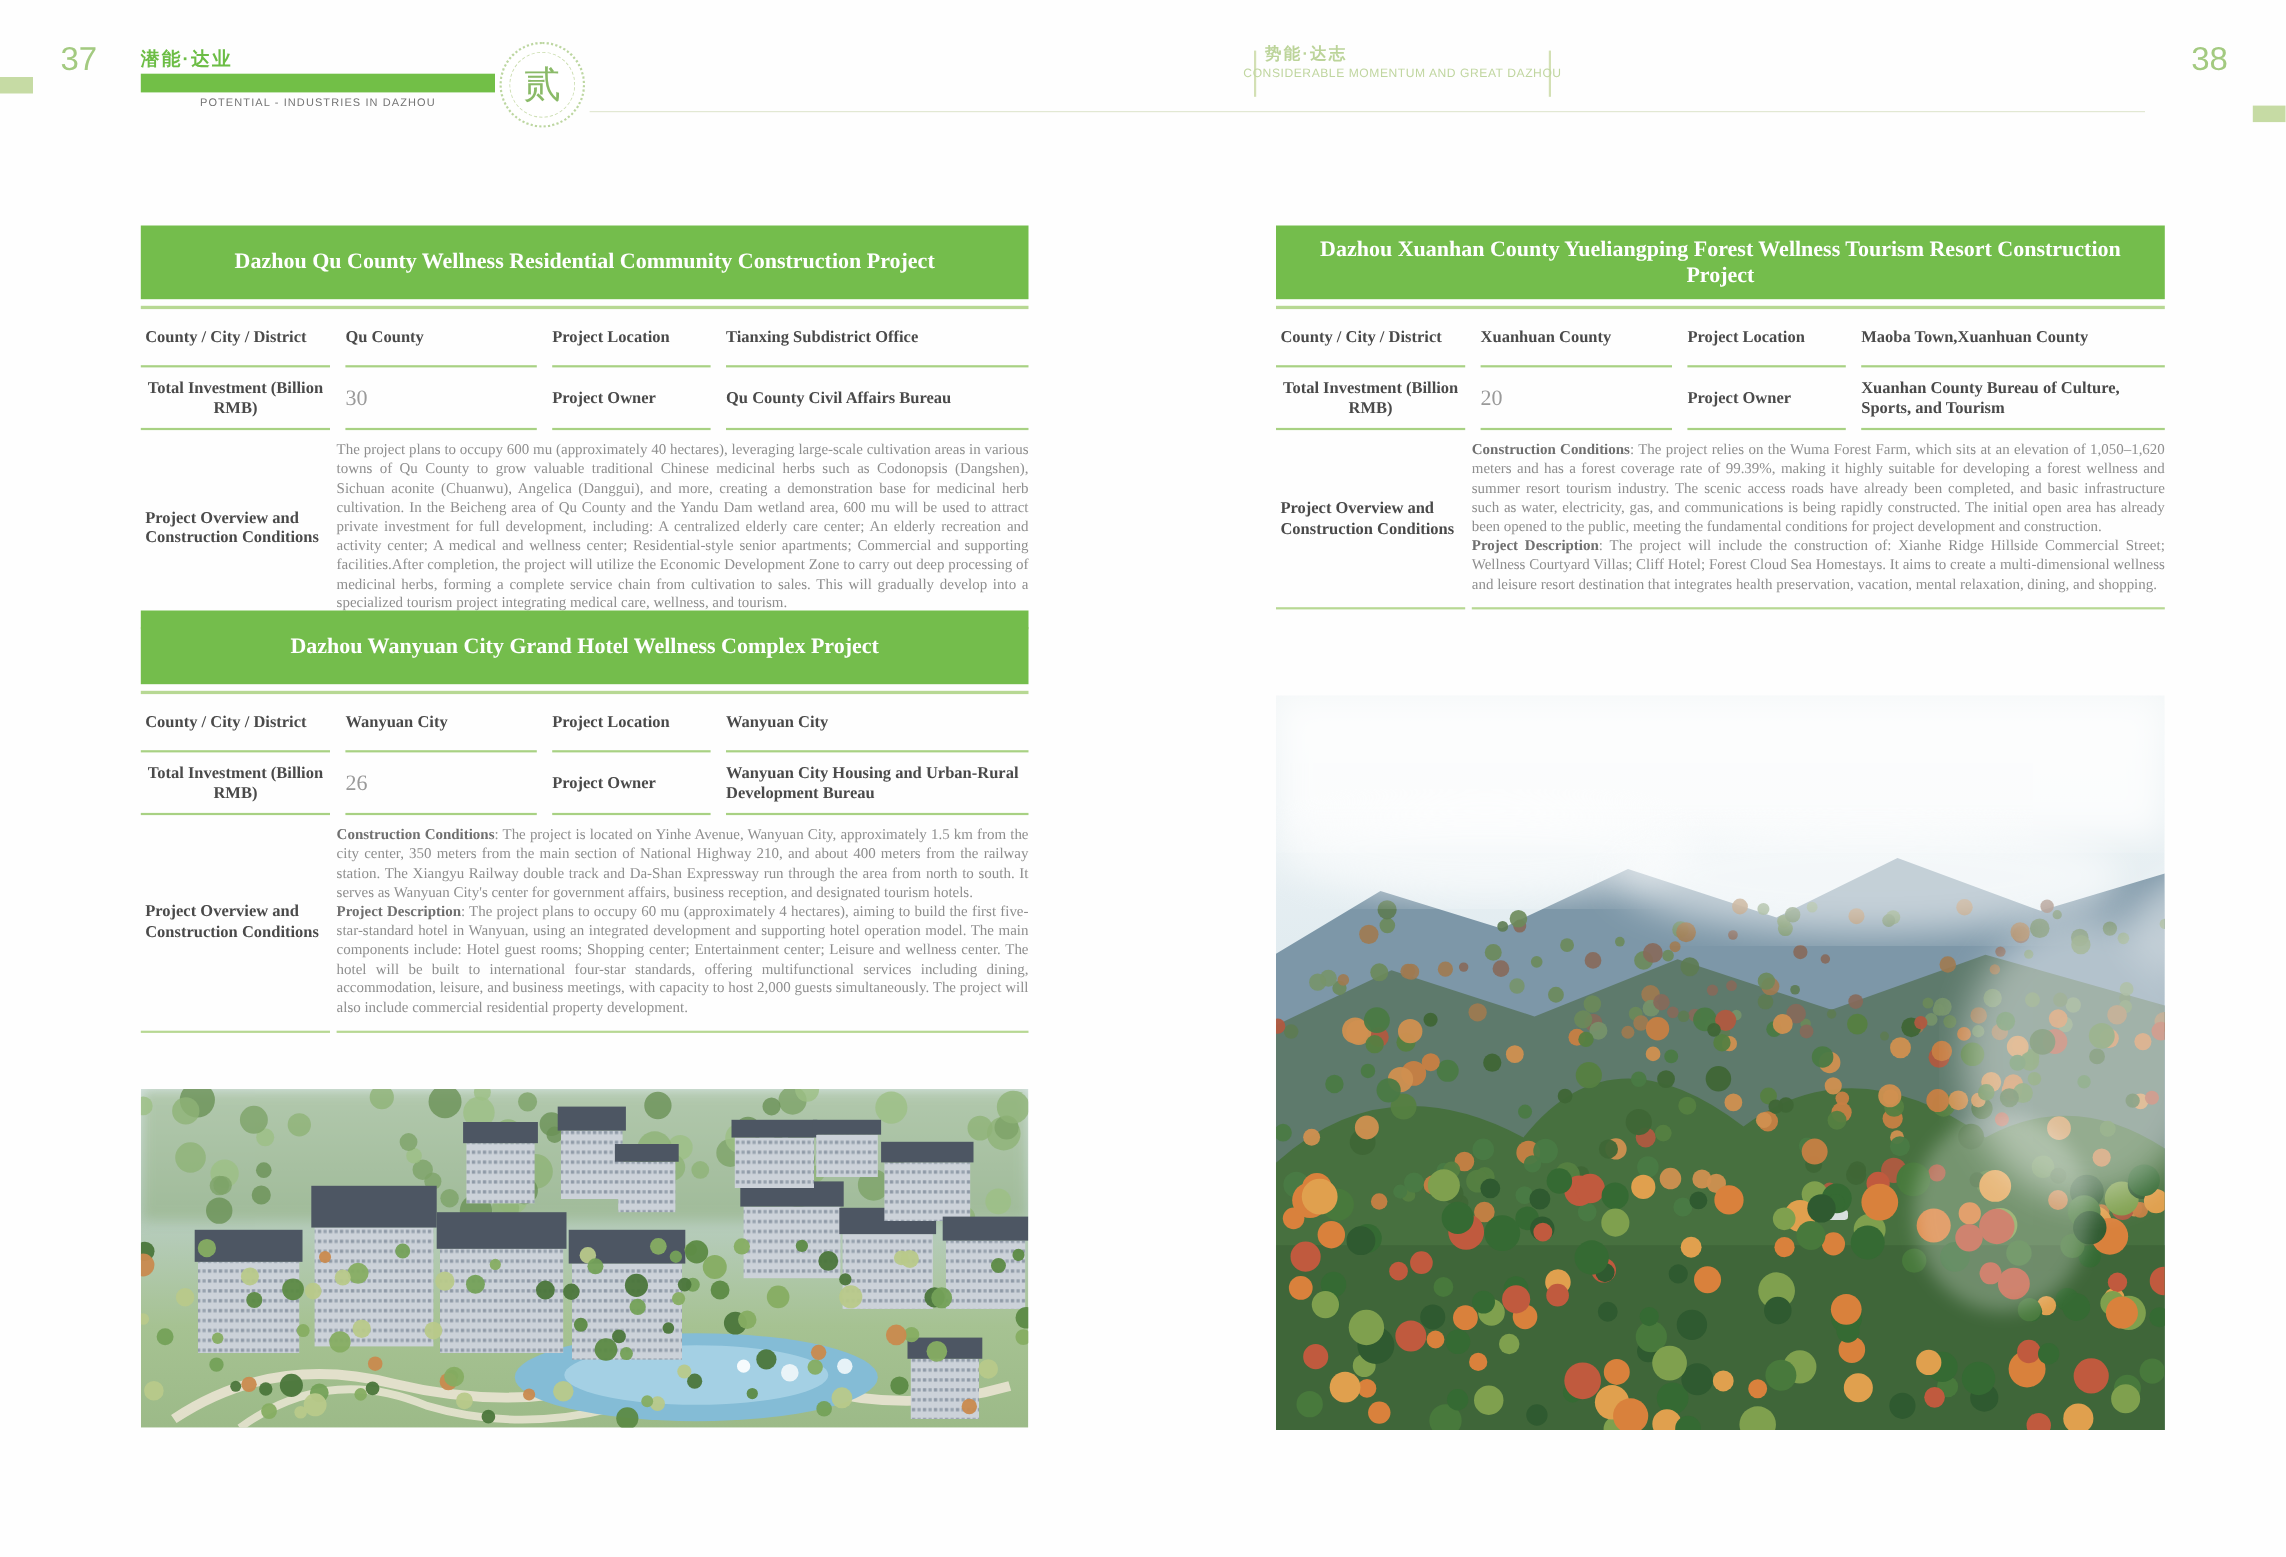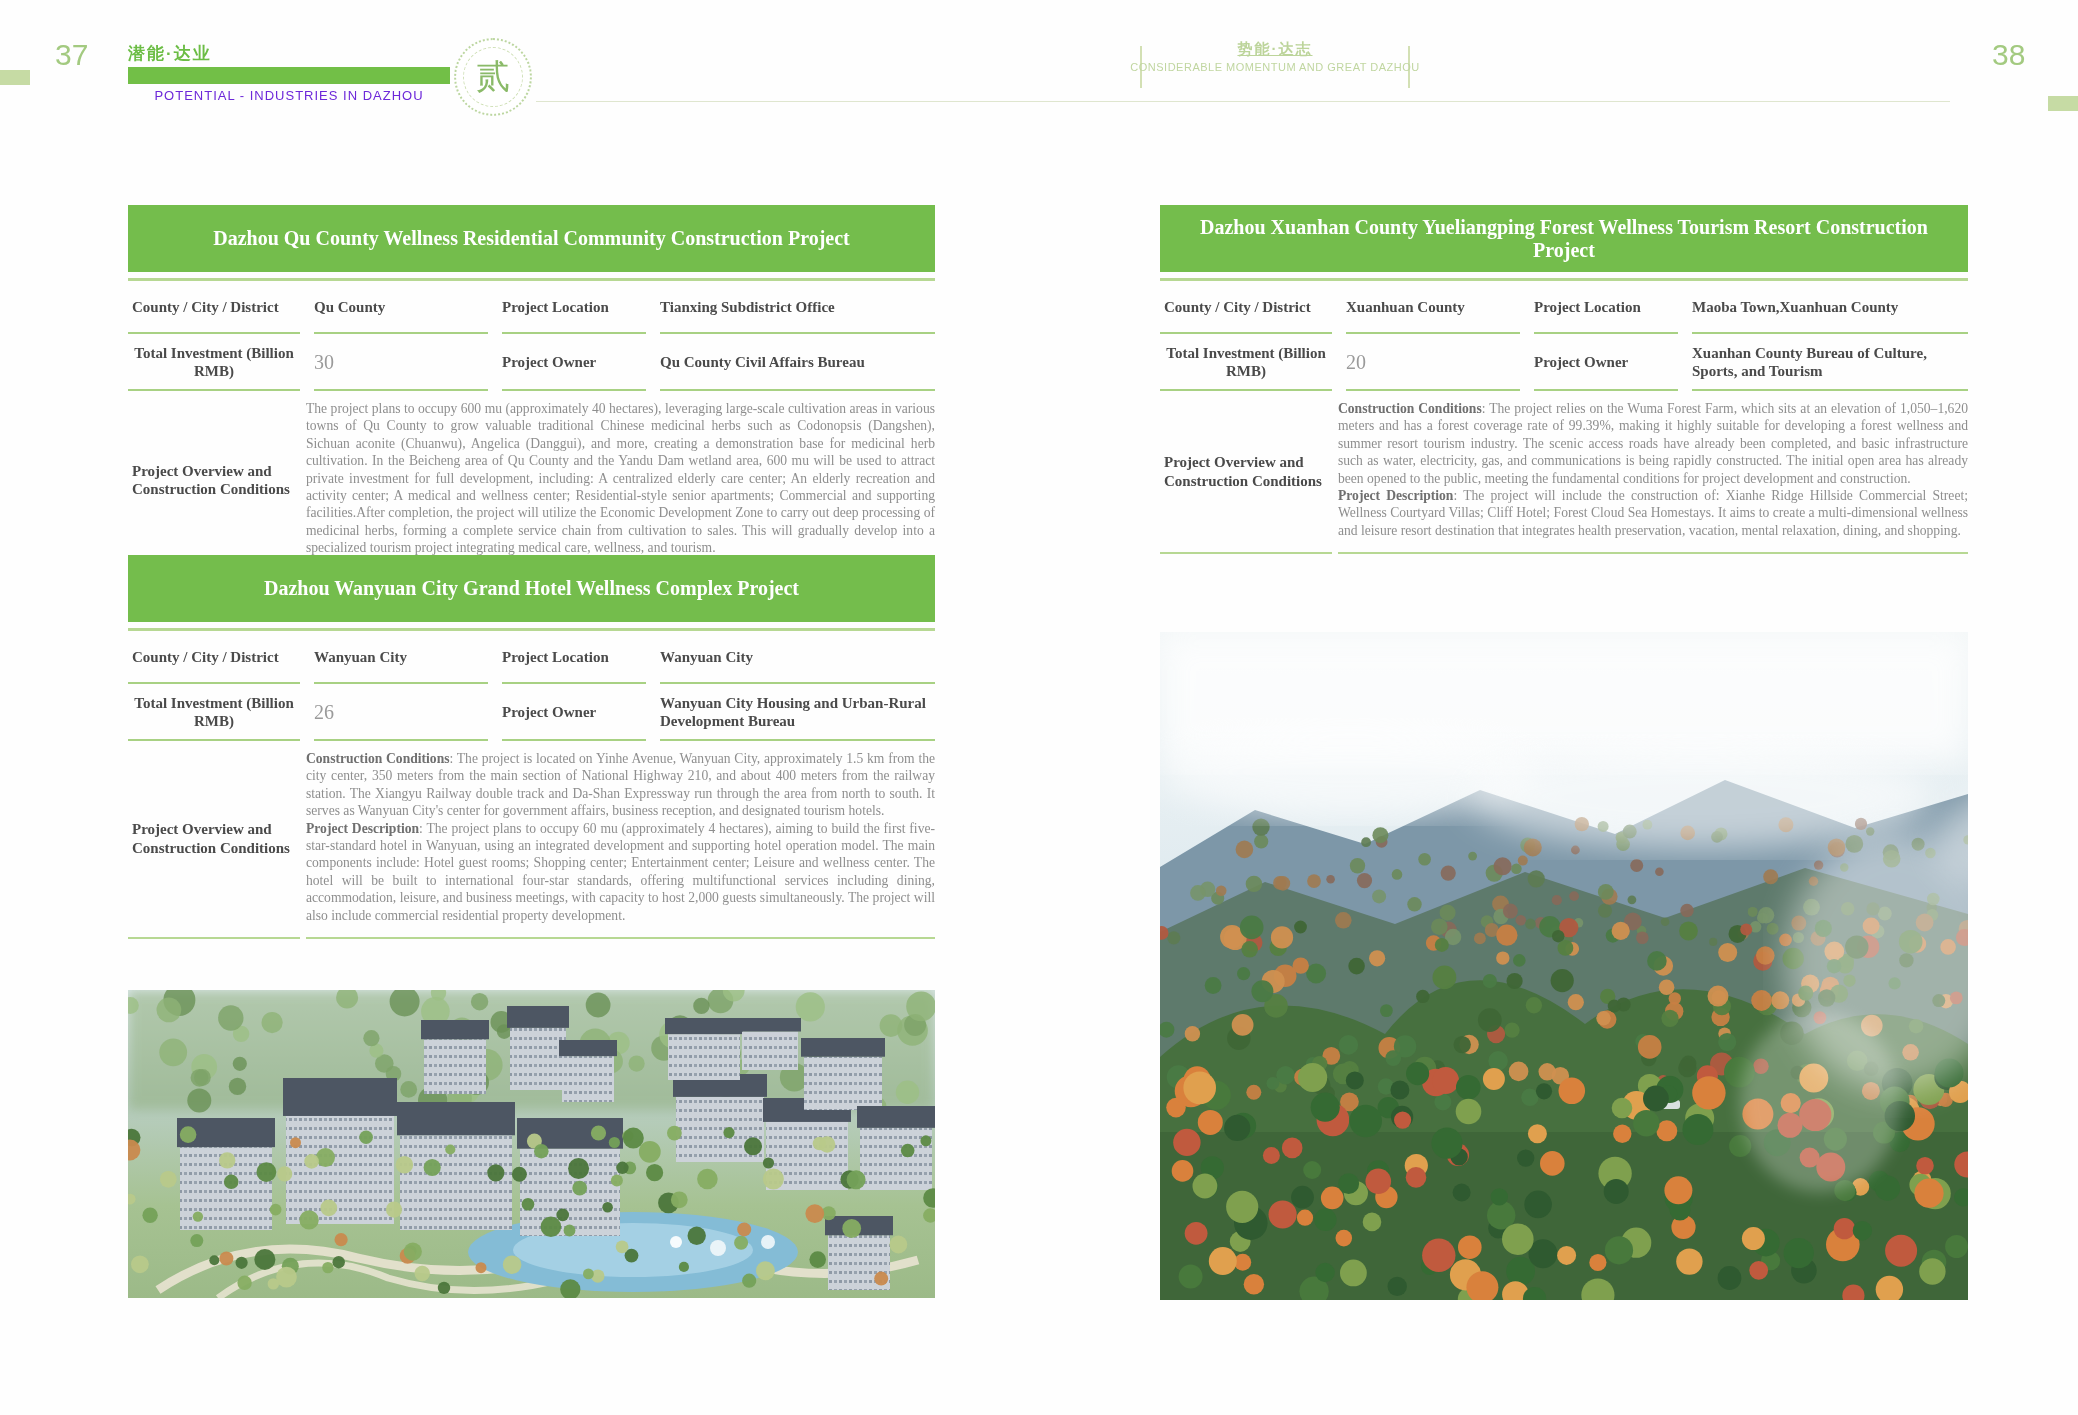--- a/index.html
+++ b/index.html
@@ -7,31 +7,31 @@
         font-family:"Liberation Serif",serif;}
 
   
   .pagenum{position:absolute;font-family:"Liberation Sans",sans-serif;font-size:30px;color:#a3ca80;font-weight:300;}
   #pn-left{left:55px;top:38px;}
   #pn-right{left:1992px;top:38px;}
   #hdr-left-cn{position:absolute;left:128px;top:42px;width:322px;
       font-family:"Liberation Sans",sans-serif;font-weight:bold;font-size:17px;color:#6cbd45;letter-spacing:2px;}
   #hdr-left-bar{position:absolute;left:128px;top:67px;width:322px;height:17px;background:#72bf47;}
   #hdr-left-en{position:absolute;left:100px;top:88px;width:378px;text-align:center;
-      font-family:"Liberation Sans",sans-serif;font-size:13px;color:#6d28d9;letter-spacing:1px;}
+      font-family:"Liberation Sans",sans-serif;font-size:10px;color:#737373;letter-spacing:1px;}
   #seal{position:absolute;left:454px;top:38px;width:74px;height:74px;border:2px dotted #bcd6a0;border-radius:50%;
       display:flex;align-items:center;justify-content:center;background:#fff;}
   #seal .inner{width:58px;height:58px;border:1px dashed #cfe0b6;border-radius:50%;
       display:flex;align-items:center;justify-content:center;}
   #seal .glyph{font-size:34px;color:#8aba68;font-family:"Liberation Serif",serif;}
   #hline{position:absolute;left:536px;top:101px;width:1414px;height:1px;background:#dfe6cf;}
   #vline1,#vline2{position:absolute;top:46px;width:2px;height:42px;background:#d3e0b4;}
   #vline1{left:1140px;} #vline2{left:1408px;}
-  #hdr-right-cn{position:absolute;left:1150px;top:40px;width:250px;text-align:center;
-      font-family:"Liberation Sans",sans-serif;font-weight:bold;font-size:15px;color:#bcd49a;letter-spacing:2px;text-decoration:underline;}
+  #hdr-right-cn{position:absolute;left:1150px;top:40px;width:250px;text-align:left;
+      font-family:"Liberation Sans",sans-serif;font-weight:bold;font-size:15px;color:#bcd49a;letter-spacing:2px;}
   #hdr-right-en{position:absolute;left:1130px;top:61px;width:290px;text-align:center;
       font-family:"Liberation Sans",sans-serif;font-size:11px;color:#c0d6a0;letter-spacing:.5px;}
   #edge-left{position:absolute;left:0;top:70px;width:30px;height:15px;background:#c6dba4;}
   #edge-right{position:absolute;right:0;top:96px;width:30px;height:15px;background:#c6dba4;}
 
   
   .ptable{position:absolute;}
   .ptable .ttl{height:67px;background:#74bd4c;color:#ffffff;display:flex;align-items:center;justify-content:center;
       font-weight:bold;font-size:20px;text-align:center;padding:0 18px;}
   .ptable .topline{height:3px;background:#b7d893;margin-top:6px;}

